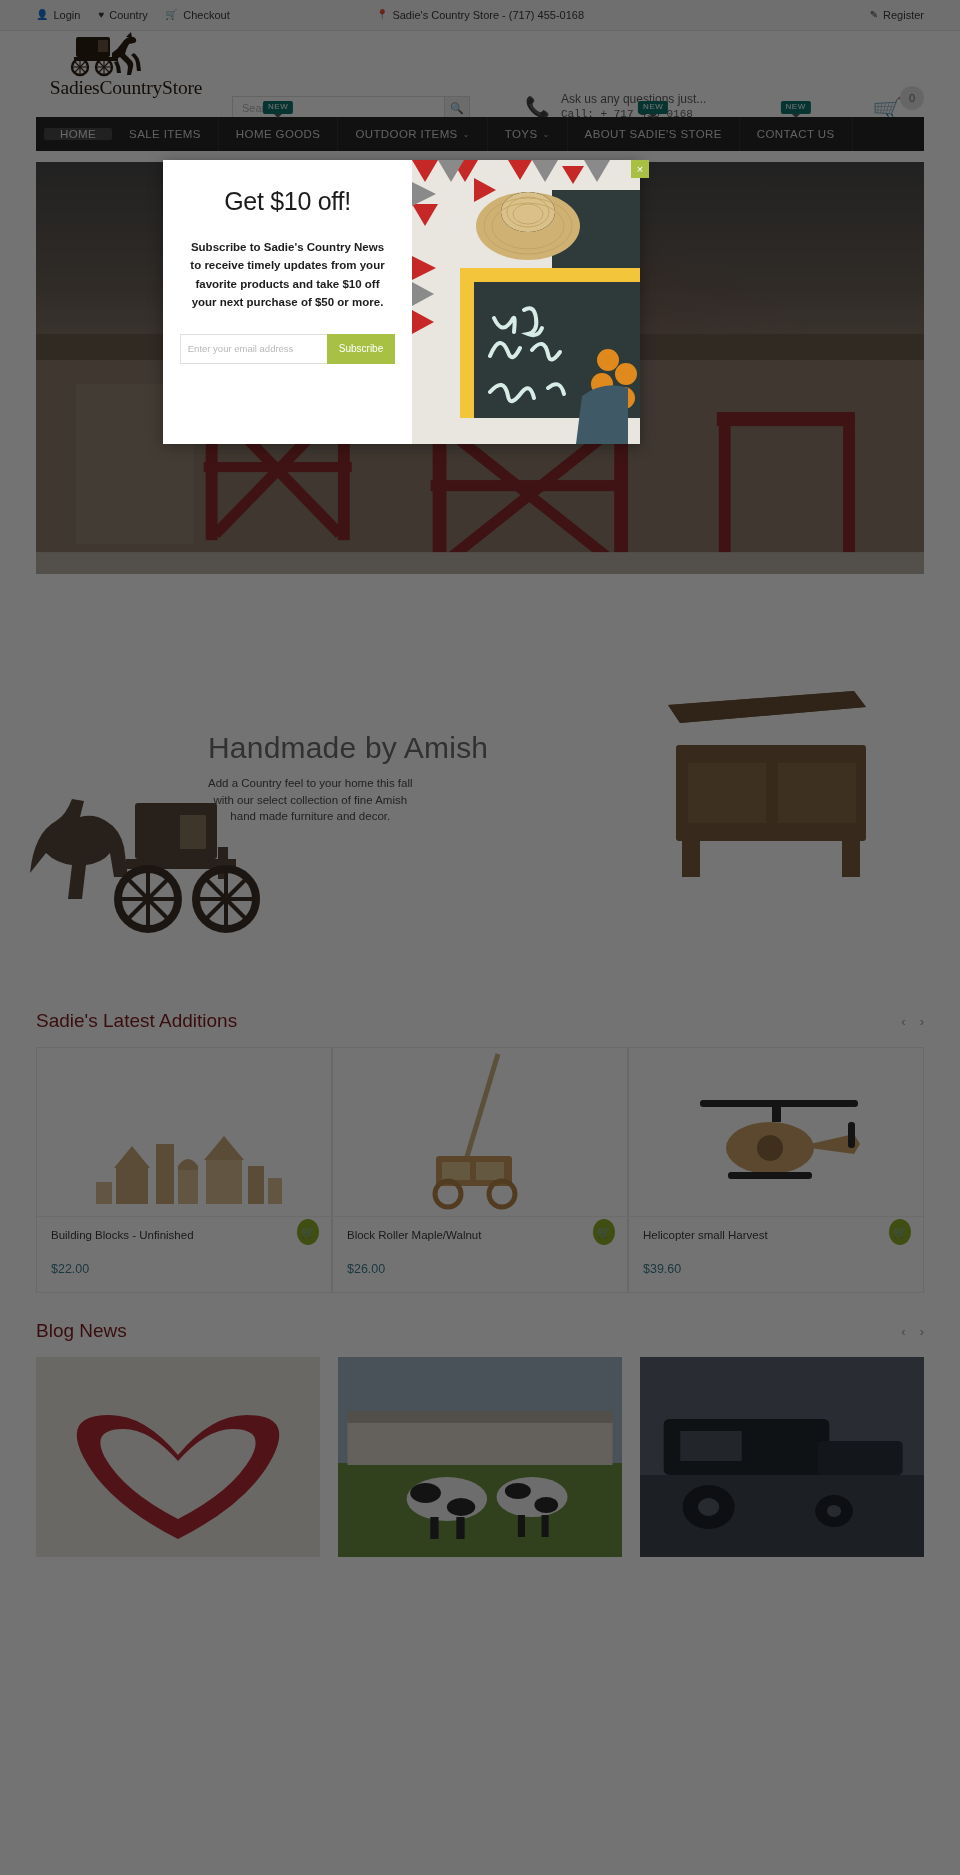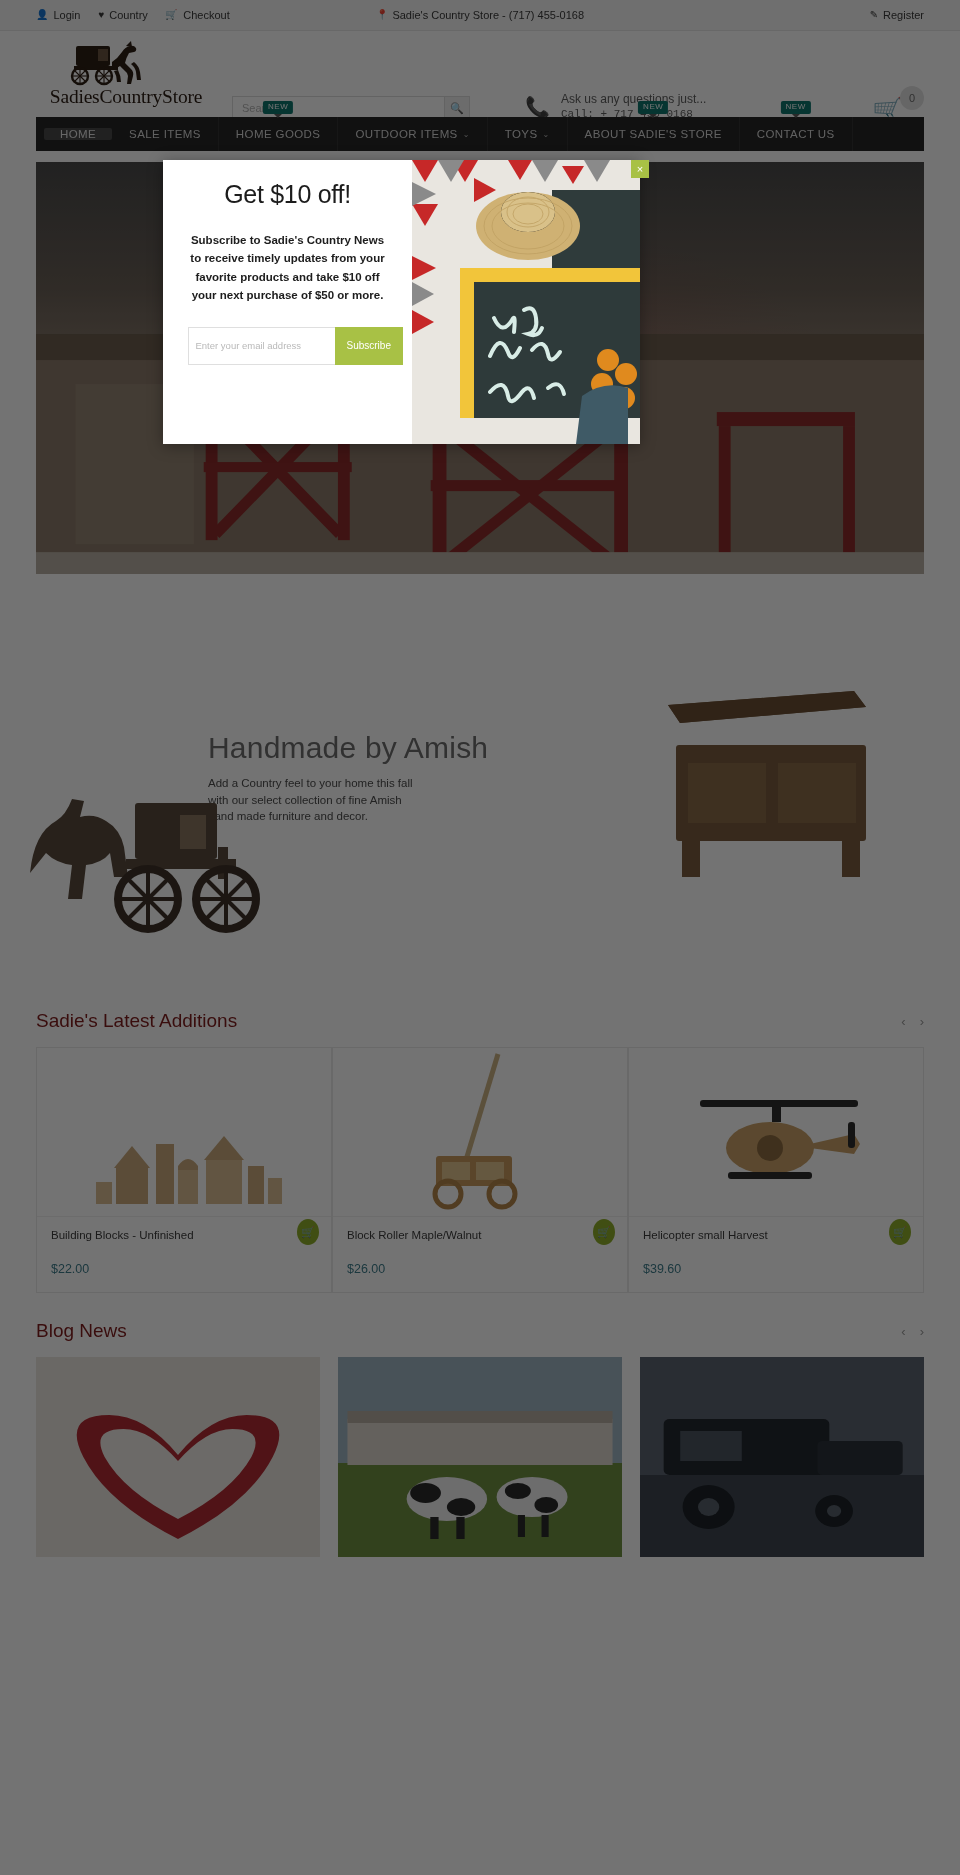--- a/index.html
+++ b/index.html
@@ -67,21 +67,20 @@
     align-items: center;
     gap: 5px;
   }
   .ic { font-size: 10px; line-height: 1; display: inline-block; }
 
   
   .header {
     height: 86px;
     background: #ffffff;
     display: flex;
-    align-items: center;
     position: relative;
   }
   .logo-wrap {
     margin-left: 36px;
     width: 180px;
     display: flex;
     flex-direction: column;
     align-items: center;
     text-decoration: none;
   }
@@ -251,20 +250,21 @@
     left: 50%; transform: translateX(-50%);
     bottom: 0;
     width: 100%; height: 68%;
   }
 
   
   .amish {
     position: relative;
     margin-top: 117px;
     height: 310px;
+    text-align: center;
   }
   .amish-title {
     position: absolute;
     left: 208px; top: 40px;
     font-size: 30px;
     color: #6e6e6e;
     font-weight: 400;
     letter-spacing: .2px;
   }
   .amish-sub {
@@ -367,42 +367,43 @@
     top: 160px;
     width: 477px;
     height: 284px;
     z-index: 1000;
     display: flex;
     background: #fff;
     box-shadow: 0 2px 14px rgba(0,0,0,.35);
   }
   .modal-left {
     width: 249px;
-    padding: 20px 24px 0;
+    padding: 27px 24px 0;
     text-align: center;
   }
   .modal-title {
     font-size: 25px;
     color: #1c1c1c;
     font-weight: 400;
     letter-spacing: -.3px;
     margin-bottom: 22px;
   }
   .modal-body {
     font-size: 11.5px;
     color: #1d1d1d;
     font-weight: bold;
     line-height: 1.6;
     margin-bottom: 22px;
   }
   .modal-form {
     display: flex;
-    height: 38px;
+    height: 30px;
     width: 200px;
     margin: 5px auto;
+    justify-content: center;
   }
   .modal-email {
     flex: 1;
     border: 1px solid #dfdfdf;
     border-right: none;
     font-size: 9.5px;
     color: #555;
     padding: 0 7px;
     font-family: "Liberation Sans", sans-serif;
     outline: none;

